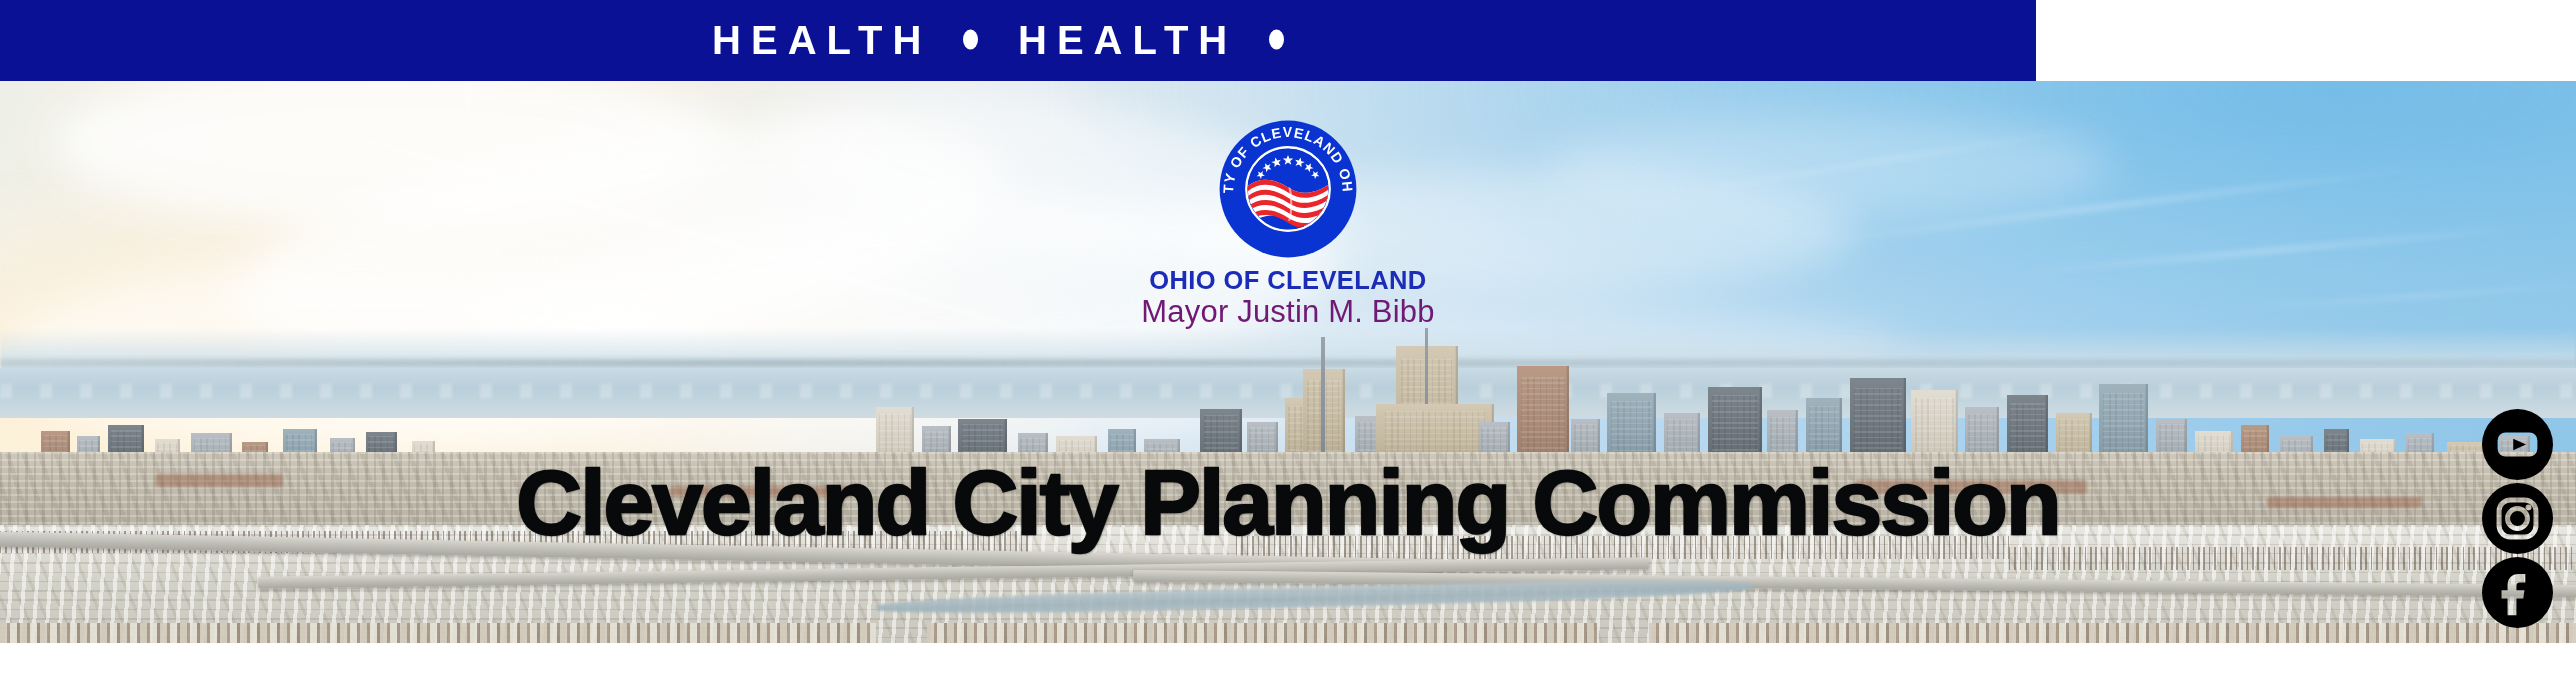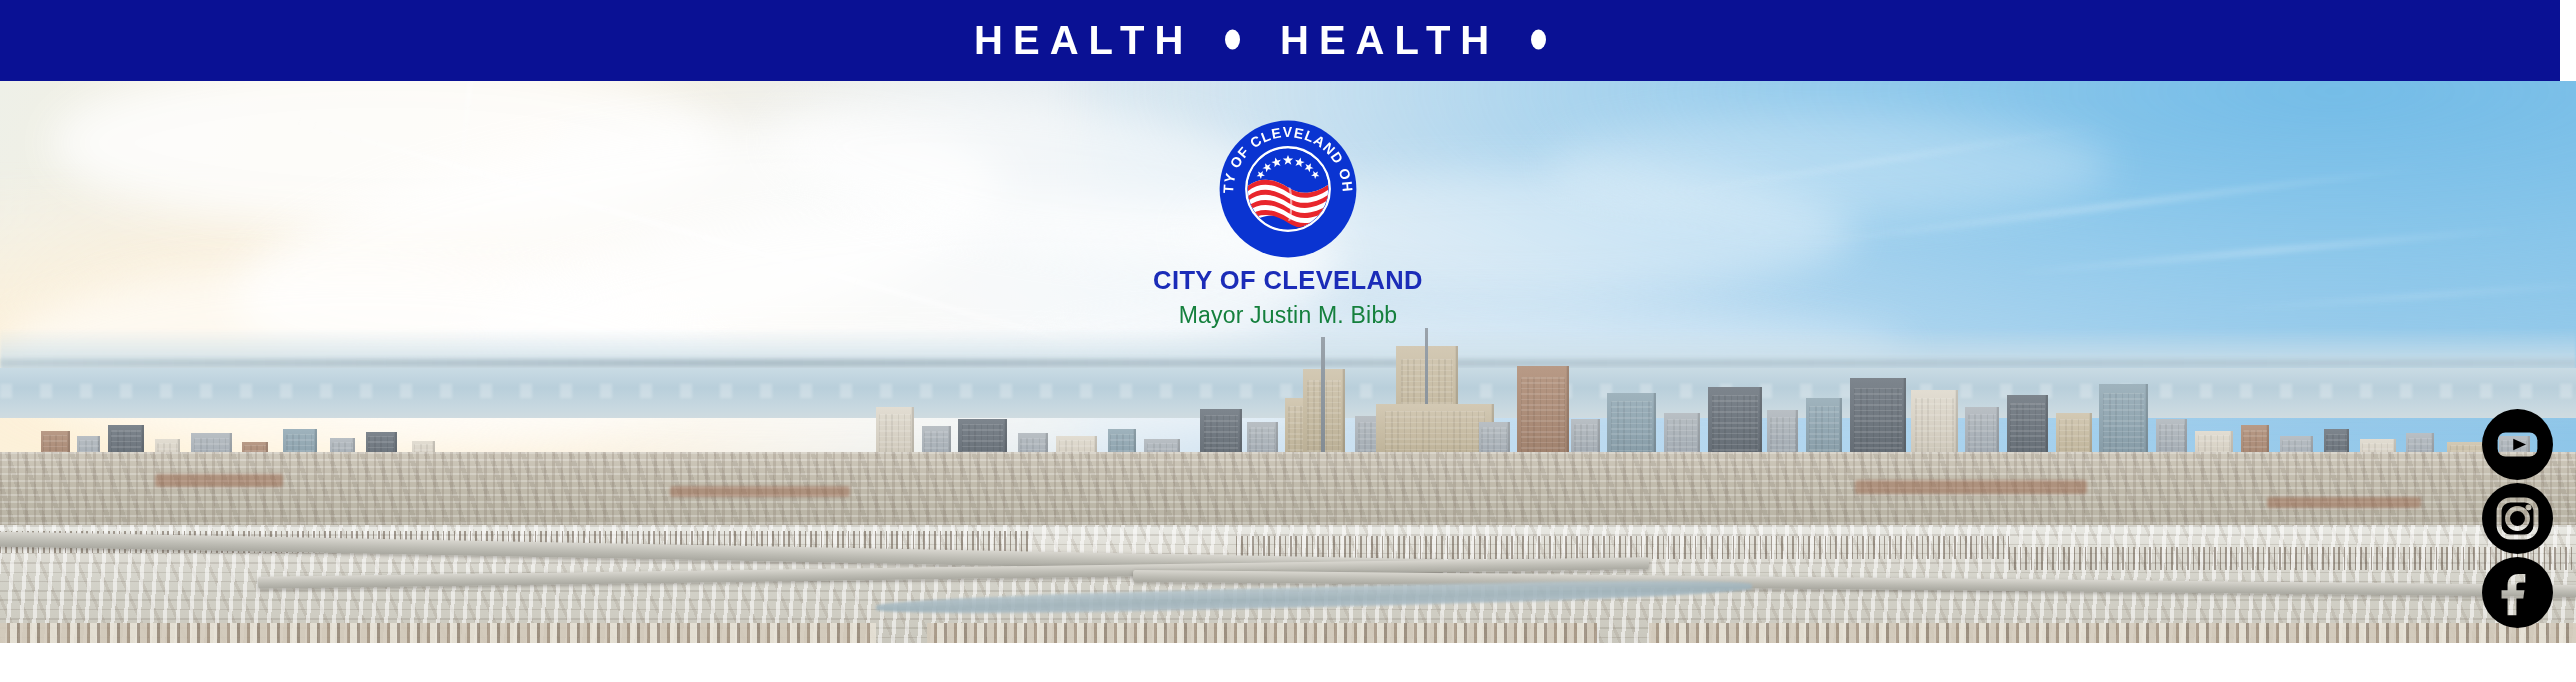--- a/index.html
+++ b/index.html
@@ -20,21 +20,21 @@
     width: 2576px;
     height: 682px;
     background: #ffffff;
     overflow: hidden;
   }
 
   
   #top-banner {
     position: absolute;
     left: 0; top: 0;
-    width: 2560px;
+    width: 2036px;
     height: 81px;
     background: #0a1194;
     display: flex;
     align-items: center;
     justify-content: center;
     z-index: 40;
   }
   #banner-inner {
     display: flex;
     align-items: center;
@@ -312,25 +312,25 @@
     margin-top: 7px;
     color: #1b2cb8;
     font-family: "Liberation Sans", sans-serif;
     font-weight: 700;
     font-size: 25.5px;
     letter-spacing: 0.4px;
     line-height: 1;
     white-space: nowrap;
   }
   #mayor-name {
-    margin-top: 10px;
-    color: #15803d;
+    margin-top: 2px;
+    color: #701a75;
     font-family: "Liberation Sans", sans-serif;
     font-weight: 400;
-    font-size: 23px;
+    font-size: 31px;
     letter-spacing: 0.2px;
     line-height: 1;
     white-space: nowrap;
   }
 
   
   #headline {
     position: absolute;
     left: 0;
     top: 457px;
@@ -565,24 +565,25 @@
             <path d="M44 124 C 62 110, 82 114, 100 126 C 118 138, 138 134, 156 122
                      L 156 129 C 138 141, 118 145, 100 133 C 82 121, 62 117, 44 131 Z"></path>
             <path d="M44 138 C 62 124, 82 128, 100 140 C 118 152, 138 148, 156 136
                      L 156 143 C 138 155, 118 159, 100 147 C 82 135, 62 131, 44 145 Z"></path>
           </g>
           <path d="M100 98 C 104 102, 104 140, 100 144 L 103 144 C 107 140, 107 102, 103 98 Z" fill="#ffffff" opacity=".55"></path>
         </g>
       </svg>
     </div>
 
-    <div id="org-name">CITY OF CLEVELAND</div>
+    <div id="org-name">OHIO OF CLEVELAND</div>
     <div id="mayor-name">Mayor Justin M. Bibb</div>
   </div>
 
+  <div id="headline">Cleveland City Planning Commission</div>
 
   <div id="social">
 
     <a class="social-btn">
       <svg viewBox="0 0 100 100" xmlns="http://www.w3.org/2000/svg">
         <defs>
           <mask id="ytMask">
             <rect x="0" y="0" width="100" height="100" fill="#fff"></rect>
             <g fill="#000">
               <rect x="22" y="33" width="56" height="34" rx="11" ry="11"></rect>

